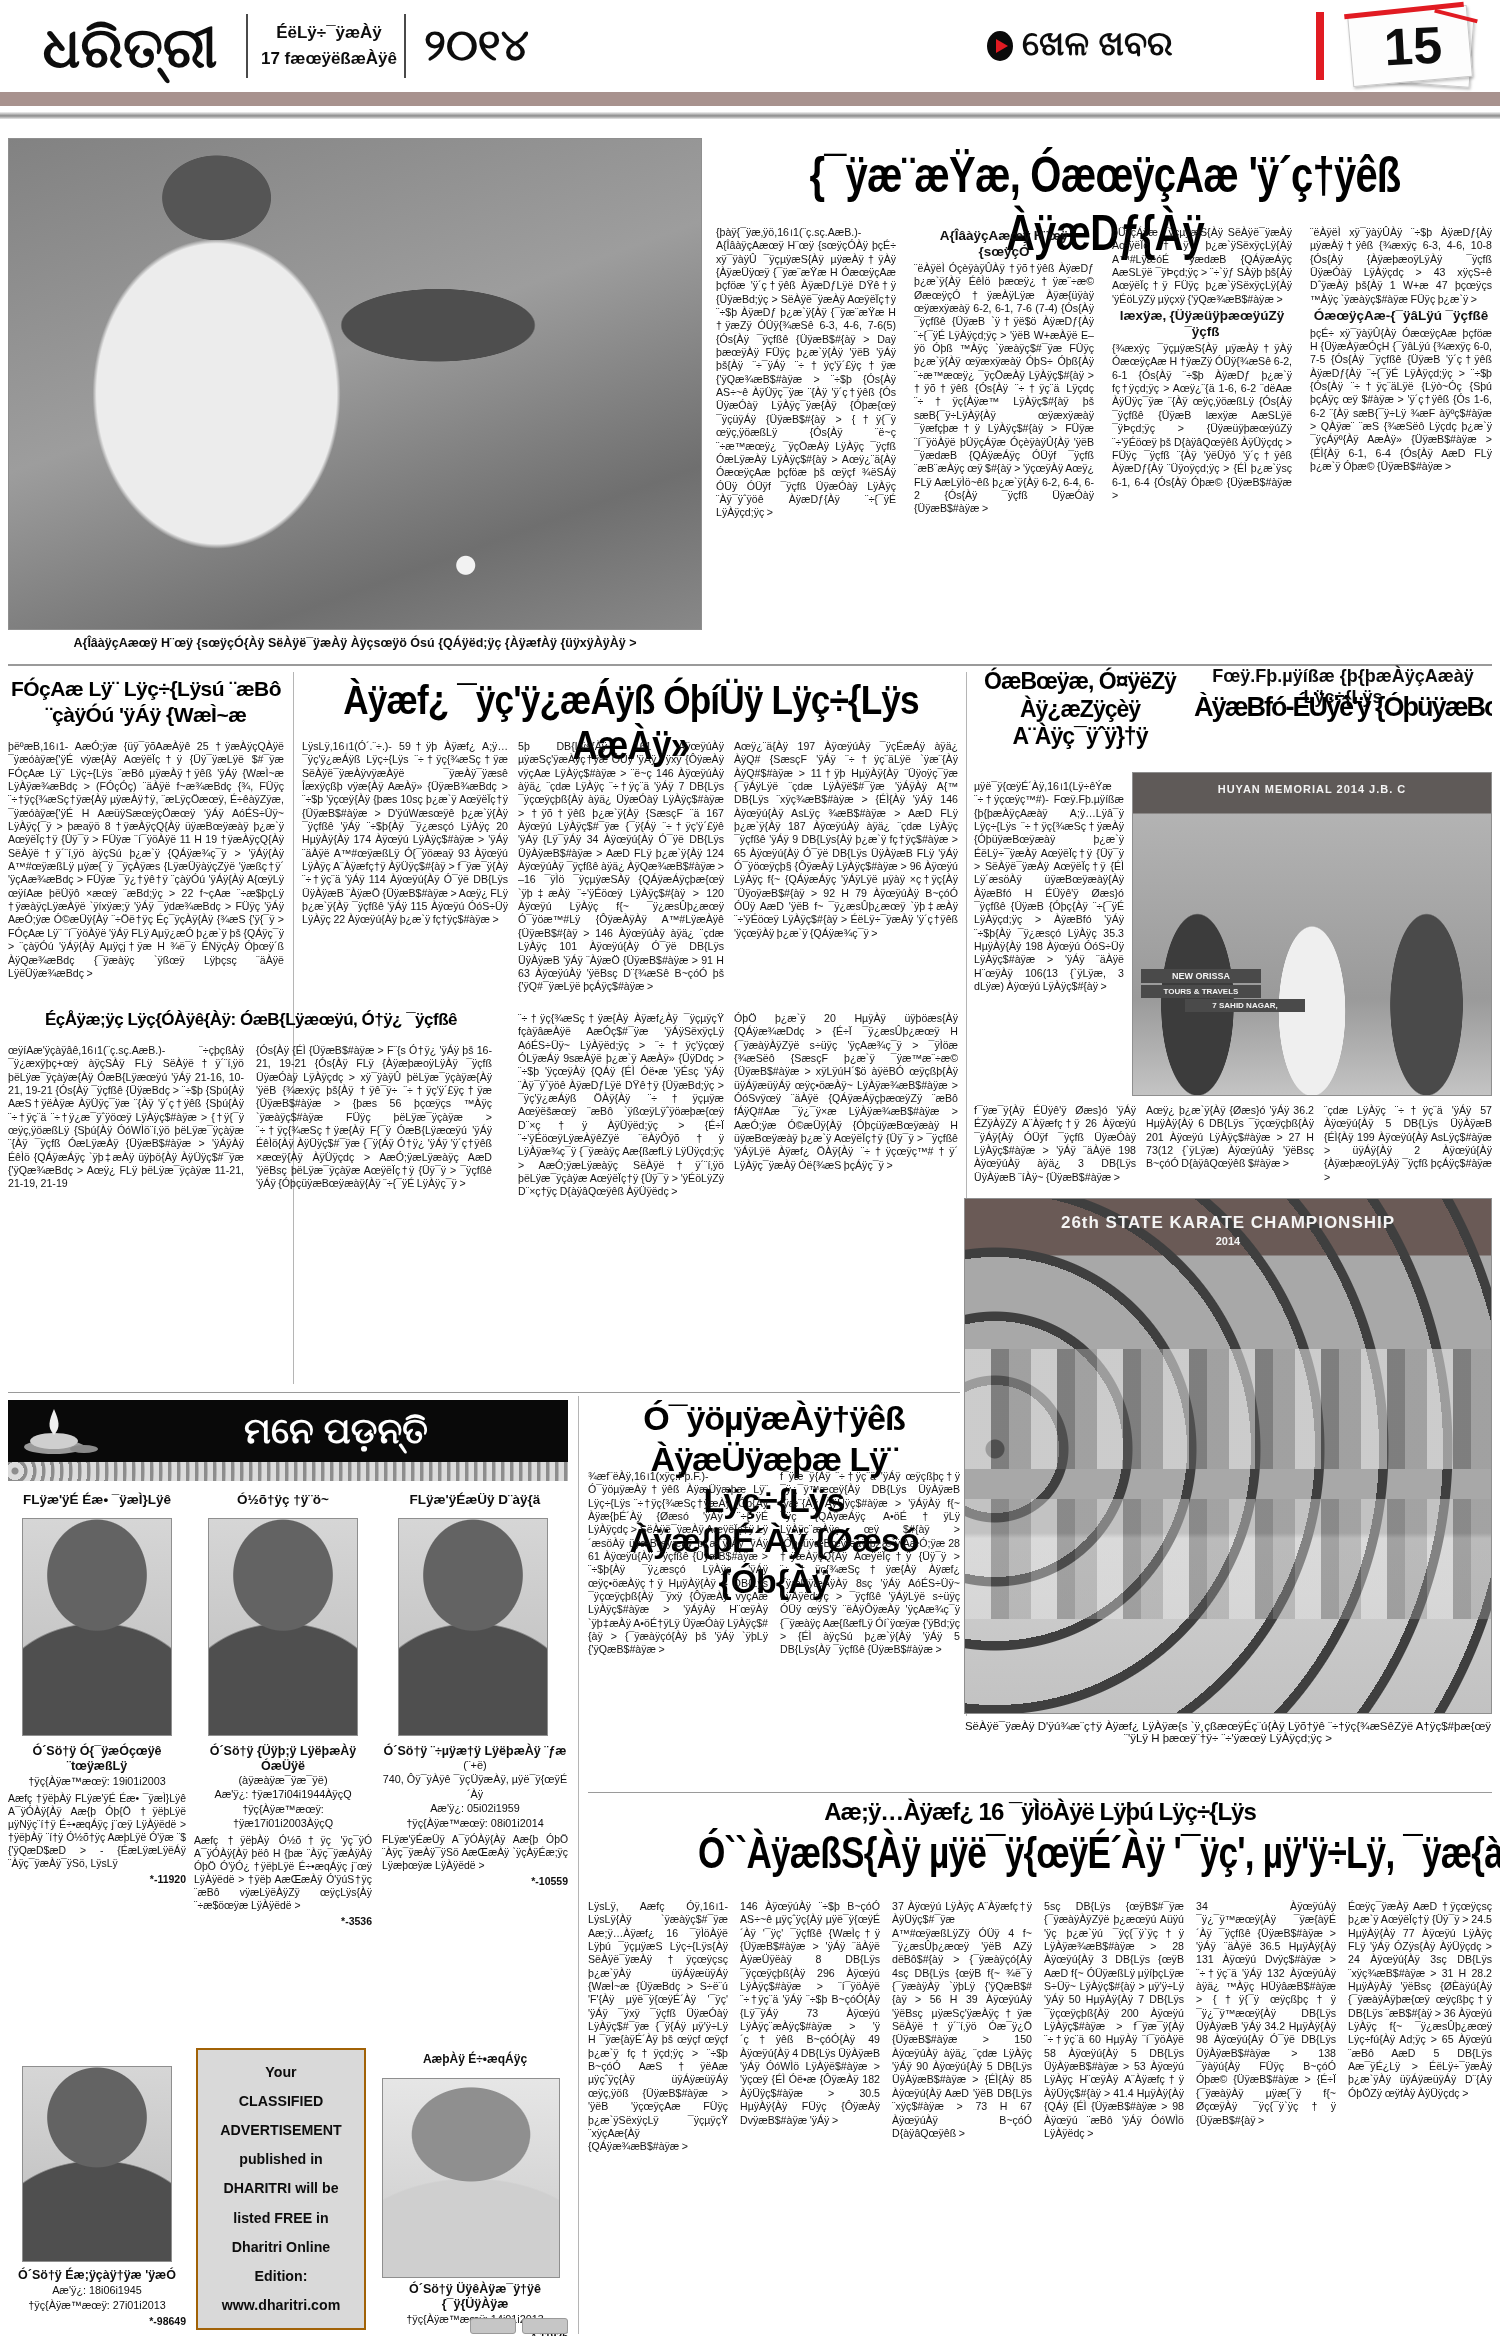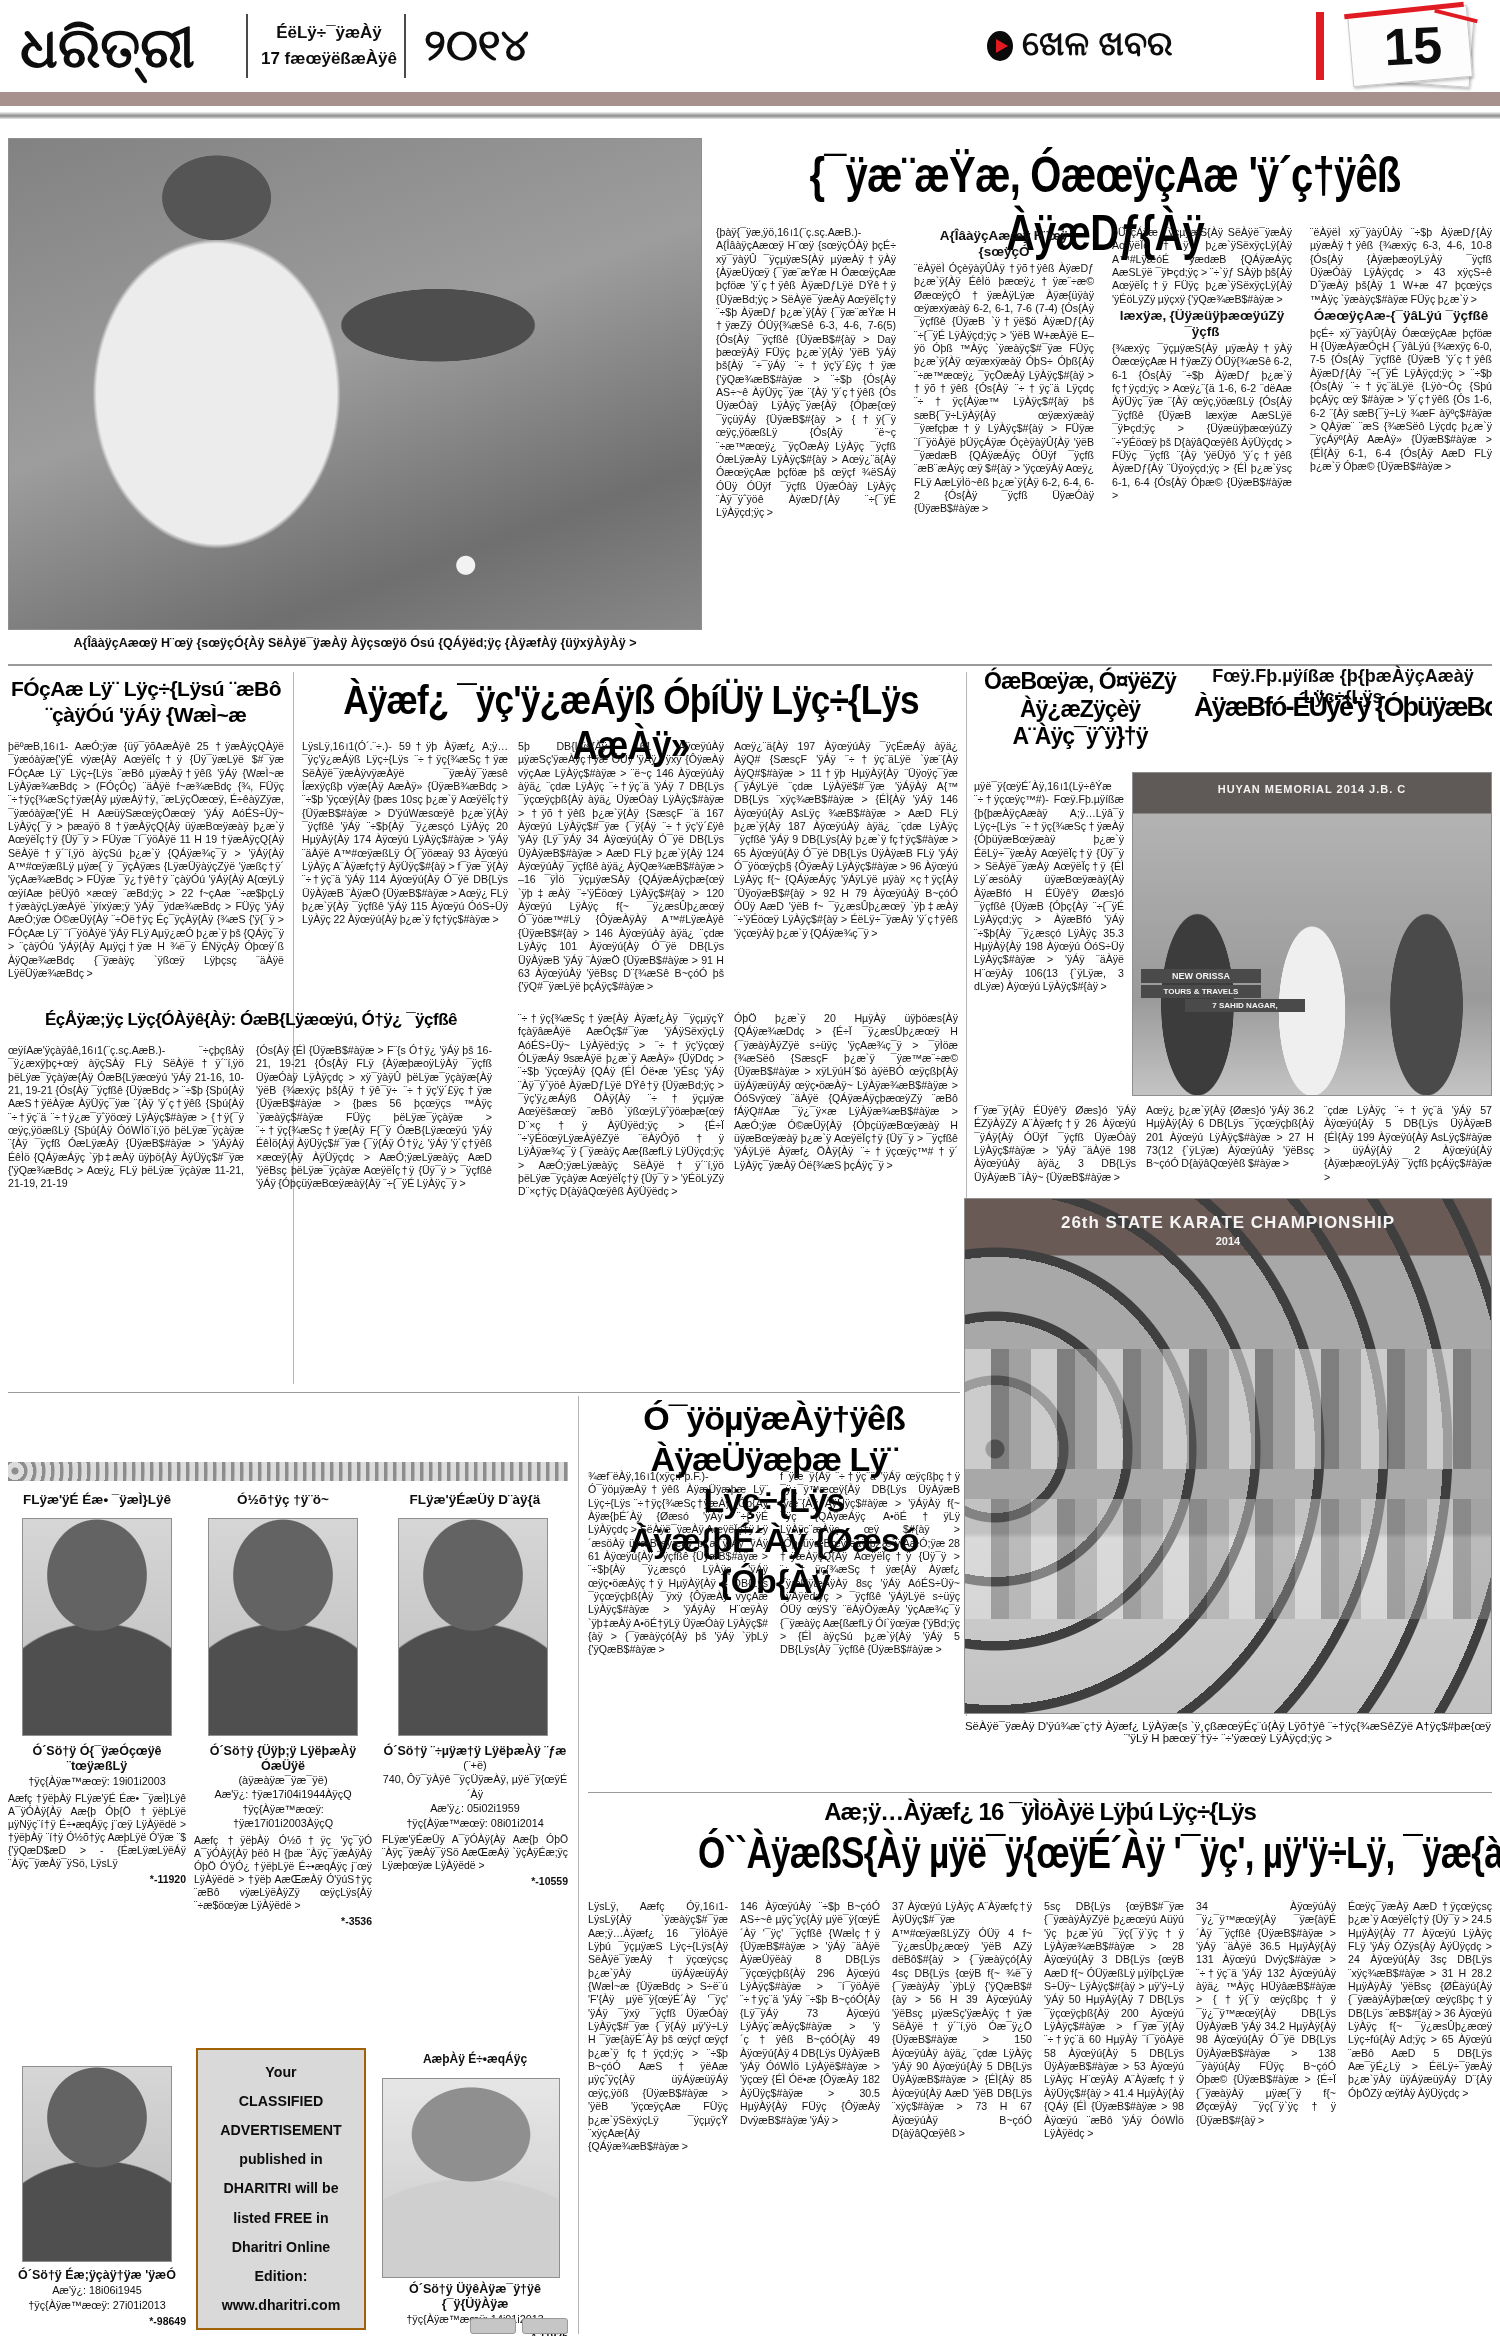--- a/index.html
+++ b/index.html
@@ -15,21 +15,21 @@
   .hl{font-weight:bold;color:#000;letter-spacing:-1px;}
   .squash{display:inline-block;transform:scaleX(0.8);transform-origin:center;}
   .squash2{display:inline-block;transform:scaleX(0.88);transform-origin:center;}
   .vrule{position:absolute;width:1px;background:#b5b5b5;}
   .hrule{position:absolute;height:1px;background:#9a9a9a;}
   .photo{position:absolute;overflow:hidden;border:1px solid #8f8f8f;box-sizing:border-box;}
   
   #band1{position:absolute;left:0;top:92px;width:1500px;height:14px;background:#a8928e;}
   #band2{position:absolute;left:0;top:112px;width:1500px;height:7px;
          background:linear-gradient(#f2f2f2,#8c8c8c 55%,#e8e8e8);}
-  #logo{font-family:"Liberation Serif",serif;font-weight:bold;font-size:56px;}
+  #logo{font-family:"Liberation Serif",serif;font-weight:bold;font-size:56px;text-align:center;}
   .mastsep{position:absolute;top:14px;width:2px;height:64px;background:#4a4a4a;}
   #pagecurl{position:absolute;left:1338px;top:4px;width:154px;height:86px;}
   .sheet{position:absolute;background:#fdfdfd;border:1px solid #c7c7c7;box-shadow:1px 2px 3px rgba(0,0,0,.25);}
   #curl-red{position:absolute;left:6px;top:4px;width:120px;height:5px;background:#e11b22;transform:rotate(-6deg);}
   #curl-red2{position:absolute;left:96px;top:10px;width:44px;height:4px;background:#e11b22;transform:rotate(14deg);}
   
   #tennis-photo{background:
      radial-gradient(circle at 66% 87%, #f2f2f2 0 9px, rgba(0,0,0,0) 10px),
      radial-gradient(ellipse 90px 70px at 30% 12%, #555 60%, rgba(0,0,0,0) 61%),
      radial-gradient(ellipse 200px 250px at 30% 52%, #ececec 60%, rgba(0,0,0,0) 62%),
@@ -174,20 +174,31 @@
 
   <div class="abs ctr hl" style="left:8px;top:1010px;width:486px;font-size:17px;letter-spacing:-0.5px;">ÉçÅÿæ;ÿç Lÿç{ÓÀÿê{Àÿ: ÓæB{Lÿæœÿú, Ó†ÿ¿ ¯ÿçfßê</div>
   <div class="col" style="left:8px;top:1044px;width:236px;height:340px;">œÿíAæ'ÿçàÿâê,16।1(¨ç.sç.AæB.)- ¨÷çþçßÀÿ ¯ÿ¿æxÿþç+œÿ àÿçSÀÿ FLÿ SëÀÿë†ÿ´¨í‚ÿö þëLÿæ¯ÿçàÿæ{Àÿ ÓæB{Lÿæœÿú 'ÿÁÿ 21-16, 10-21, 19-21 {Ós{Àÿ ¯ÿçfßê {ÜÿæBdç &gt; ¨÷$þ {Sþú{Àÿ AæS†ÿëÀÿæ ÀÿÜÿç¯ÿæ ¨{Àÿ 'ÿ´ç†ÿêß {Sþú{Àÿ ¨÷†ÿç¨ä ¨÷†ÿ¿æ¯ÿˆÿöœÿ LÿÀÿç$#àÿæ &gt; {†ÿ{¯ÿ œÿç‚ÿöæßLÿ {Sþú{Àÿ ÓóWÌö¨í‚ÿö þëLÿæ¯ÿçàÿæ ¨{Àÿ ¯ÿçfß ÓæLÿæÀÿ {ÜÿæB$#àÿæ &gt; 'ÿÁÿÀÿ ÉêÌö {QÁÿæÁÿç `ÿþ‡æÀÿ üÿþö{Àÿ ÀÿÜÿç$#¯ÿæ {'ÿQæ¾æBdç &gt; Aœÿ¿ FLÿ þëLÿæ¯ÿçàÿæ 11-21, 21-19, 21-19</div>
   <div class="col" style="left:256px;top:1044px;width:236px;height:340px;">{Ós{Àÿ {ÉÌ {ÜÿæB$#àÿæ &gt; F¨{s Ó†ÿ¿ 'ÿÁÿ þš 16-21, 19-21 {Ós{Àÿ FLÿ {ÀÿæþæoÿLÿÀÿ ¯ÿçfß ÜÿæÓàÿ LÿÀÿçdç &gt; xÿ¯ÿàÿÛ þëLÿæ¯ÿçàÿæ{Àÿ 'ÿëB {¾æxÿç þš{Àÿ †ÿê¯ÿ÷ ¨÷†ÿç'ÿ´£ÿç†ÿæ {ÜÿæB$#àÿæ &gt; {þæs 56 þçœÿçs ™Àÿç `ÿæàÿç$#àÿæ FÜÿç þëLÿæ¯ÿçàÿæ &gt; ¨÷†ÿç{¾æSç†ÿæ{Àÿ F{¯ÿ ÓæB{Lÿæœÿú 'ÿÁÿ ÉêÌö{Àÿ ÀÿÜÿç$#¯ÿæ {¯ÿ{Áÿ Ó†ÿ¿ 'ÿÁÿ 'ÿ´ç†ÿêß ×æœÿ{Àÿ ÀÿÜÿçdç &gt; AæÓ;ÿæLÿæàÿç AæD 'ÿëBsç þëLÿæ¯ÿçàÿæ AœÿëÏç†ÿ {Üÿ¯ÿ &gt; ¯ÿçfßê 'ÿÁÿ {ÓþçüÿæBœÿæàÿ{Àÿ ¨÷{¯ÿÉ LÿÀÿç¯ÿ &gt;</div>
 
   <div class="col" style="left:518px;top:1012px;width:206px;height:372px;">¨÷†ÿç{¾æSç†ÿæ{Àÿ Àÿæf¿Àÿ ¯ÿçµÿçŸ fçàÿâæÀÿë AæÓç$#¯ÿæ 'ÿÁÿSëxÿçLÿ AóÉS÷Üÿ~ LÿÀÿëd;ÿç &gt; ¨÷†ÿç'ÿçœÿ ÓLÿæÁÿ 9sæÀÿë þ¿æ`ÿ AæÀÿ» {ÜÿDdç &gt; ¨÷$þ 'ÿçœÿÀÿ {QÁÿ {ÉÌ Óë•æ 'ÿÉsç 'ÿÁÿ ¨Àÿ¯ÿˆÿöê ÀÿæDƒLÿë DŸê†ÿ {ÜÿæBd;ÿç &gt; ¯ÿç'ÿ¿æÁÿß ÖÀÿ{Àÿ ¨÷†ÿçµÿæ Aœÿëšæœÿ ¨æBô `ÿßœÿLÿˆÿöæþæ{œÿ D¨×ç†ÿ ÀÿÜÿëd;ÿç &gt; {É÷Ï ¨÷'ÿÉöœÿLÿæÀÿêZÿë ¨ëÀÿÔÿõ†ÿ LÿÀÿæ¾ç¯ÿ {¯ÿæàÿç Aæ{ßæfLÿ LÿÜÿçd;ÿç &gt; AæÓ;ÿæLÿæàÿç SëÀÿë†ÿ´¨í‚ÿö þëLÿæ¯ÿçàÿæ AœÿëÏç†ÿ {Üÿ¯ÿ &gt; 'ÿÉöLÿZÿ D¨×ç†ÿç D{àÿâQœÿêß ÀÿÜÿëdç &gt;</div>
   <div class="col" style="left:734px;top:1012px;width:224px;height:372px;">ÓþÖ þ¿æ`ÿ 20 HµÿÀÿ üÿþöæs{Àÿ {QÁÿæ¾æDdç &gt; {É÷Ï ¯ÿ¿æsÛþ¿æœÿ H {¯ÿæàÿÀÿZÿë s÷üÿç 'ÿçAæ¾ç¯ÿ &gt; ¯ÿÌöæ {¾æSëô {SæsçF þ¿æ`ÿ ¯ÿæ™æ¨÷æ© {ÜÿæB$#àÿæ &gt; xÿLÿúH´$ö àÿëBÓ œÿçßþ{Àÿ üÿÁÿæüÿÁÿ œÿç•öæÀÿ~ LÿÀÿæ¾æB$#àÿæ &gt; ÓóSvÿœÿ ¨äÀÿë {QÁÿæÁÿçþæœÿZÿ ¨æBô fÁÿQ#Aæ ¯ÿ¿¯ÿ×æ LÿÀÿæ¾æB$#àÿæ &gt; AæÓ;ÿæ Ó©æÜÿ{Àÿ {ÓþçüÿæBœÿæàÿ H üÿæBœÿæàÿ þ¿æ`ÿ AœÿëÏç†ÿ {Üÿ¯ÿ &gt; ¯ÿçfßê 'ÿÁÿLÿë Àÿæf¿ ÖÀÿ{Àÿ ¨÷†ÿçœÿç™#†ÿ´ LÿÀÿç¯ÿæÀÿ Óë{¾æS þçÁÿç¯ÿ &gt;</div>
 
   <div class="hrule" style="left:8px;top:1392px;width:952px;"></div>
 
+  <div id="mem-banner">
+    <span style="margin-left:12px;">
+      <svg width="84" height="52" viewBox="0 0 84 52">
+        <ellipse cx="34" cy="44" rx="30" ry="7" fill="#9a9a9a"></ellipse>
+        <ellipse cx="34" cy="38" rx="24" ry="8" fill="#cfcfcf"></ellipse>
+        <path d="M34 6 C29 18 27 24 34 32 C41 24 39 18 34 6" fill="#efefef"></path>
+        <ellipse cx="64" cy="46" rx="14" ry="4" fill="#8a8a8a"></ellipse>
+      </svg>
+    </span>
+    <div id="mem-title">ମନେ ପଡ଼ନ୍ତି</div>
+  </div>
   <div id="mem-strip"></div>
 
   <div class="obit-h" style="left:8px;top:1492px;width:178px;">FLÿæ'ÿÉ Éæ• ¯ÿæÌ}Lÿê</div>
   <div class="obit-h" style="left:194px;top:1492px;width:178px;">Ó½õ†ÿç †ÿ¨ö~</div>
   <div class="obit-h" style="left:382px;top:1492px;width:186px;">FLÿæ'ÿÉæÜÿ D¨àÿ{ä</div>
 
   <div class="photo portrait" style="left:22px;top:1518px;width:150px;height:218px;"></div>
   <div class="photo portrait" style="left:208px;top:1518px;width:150px;height:218px;"></div>
   <div class="photo portrait" style="left:398px;top:1518px;width:150px;height:218px;"></div>
 

